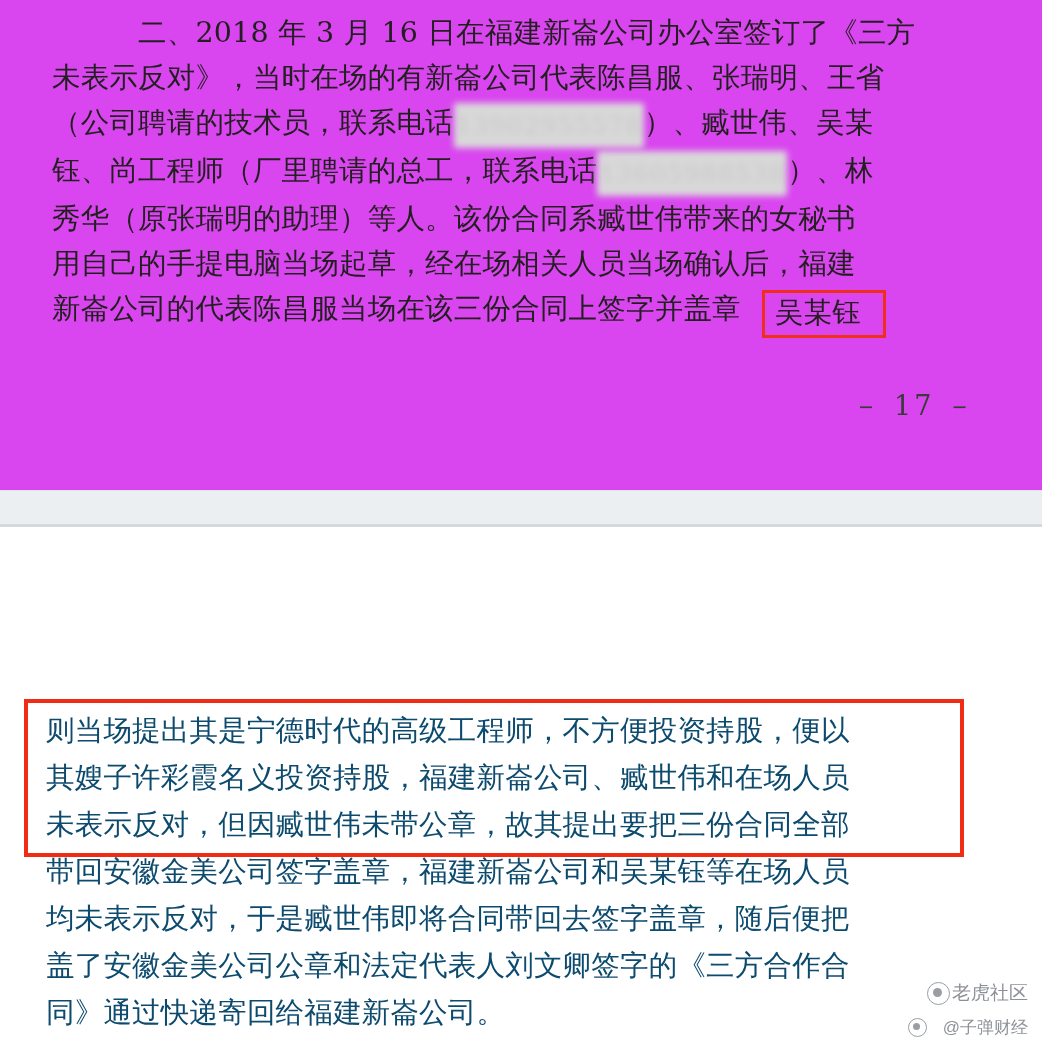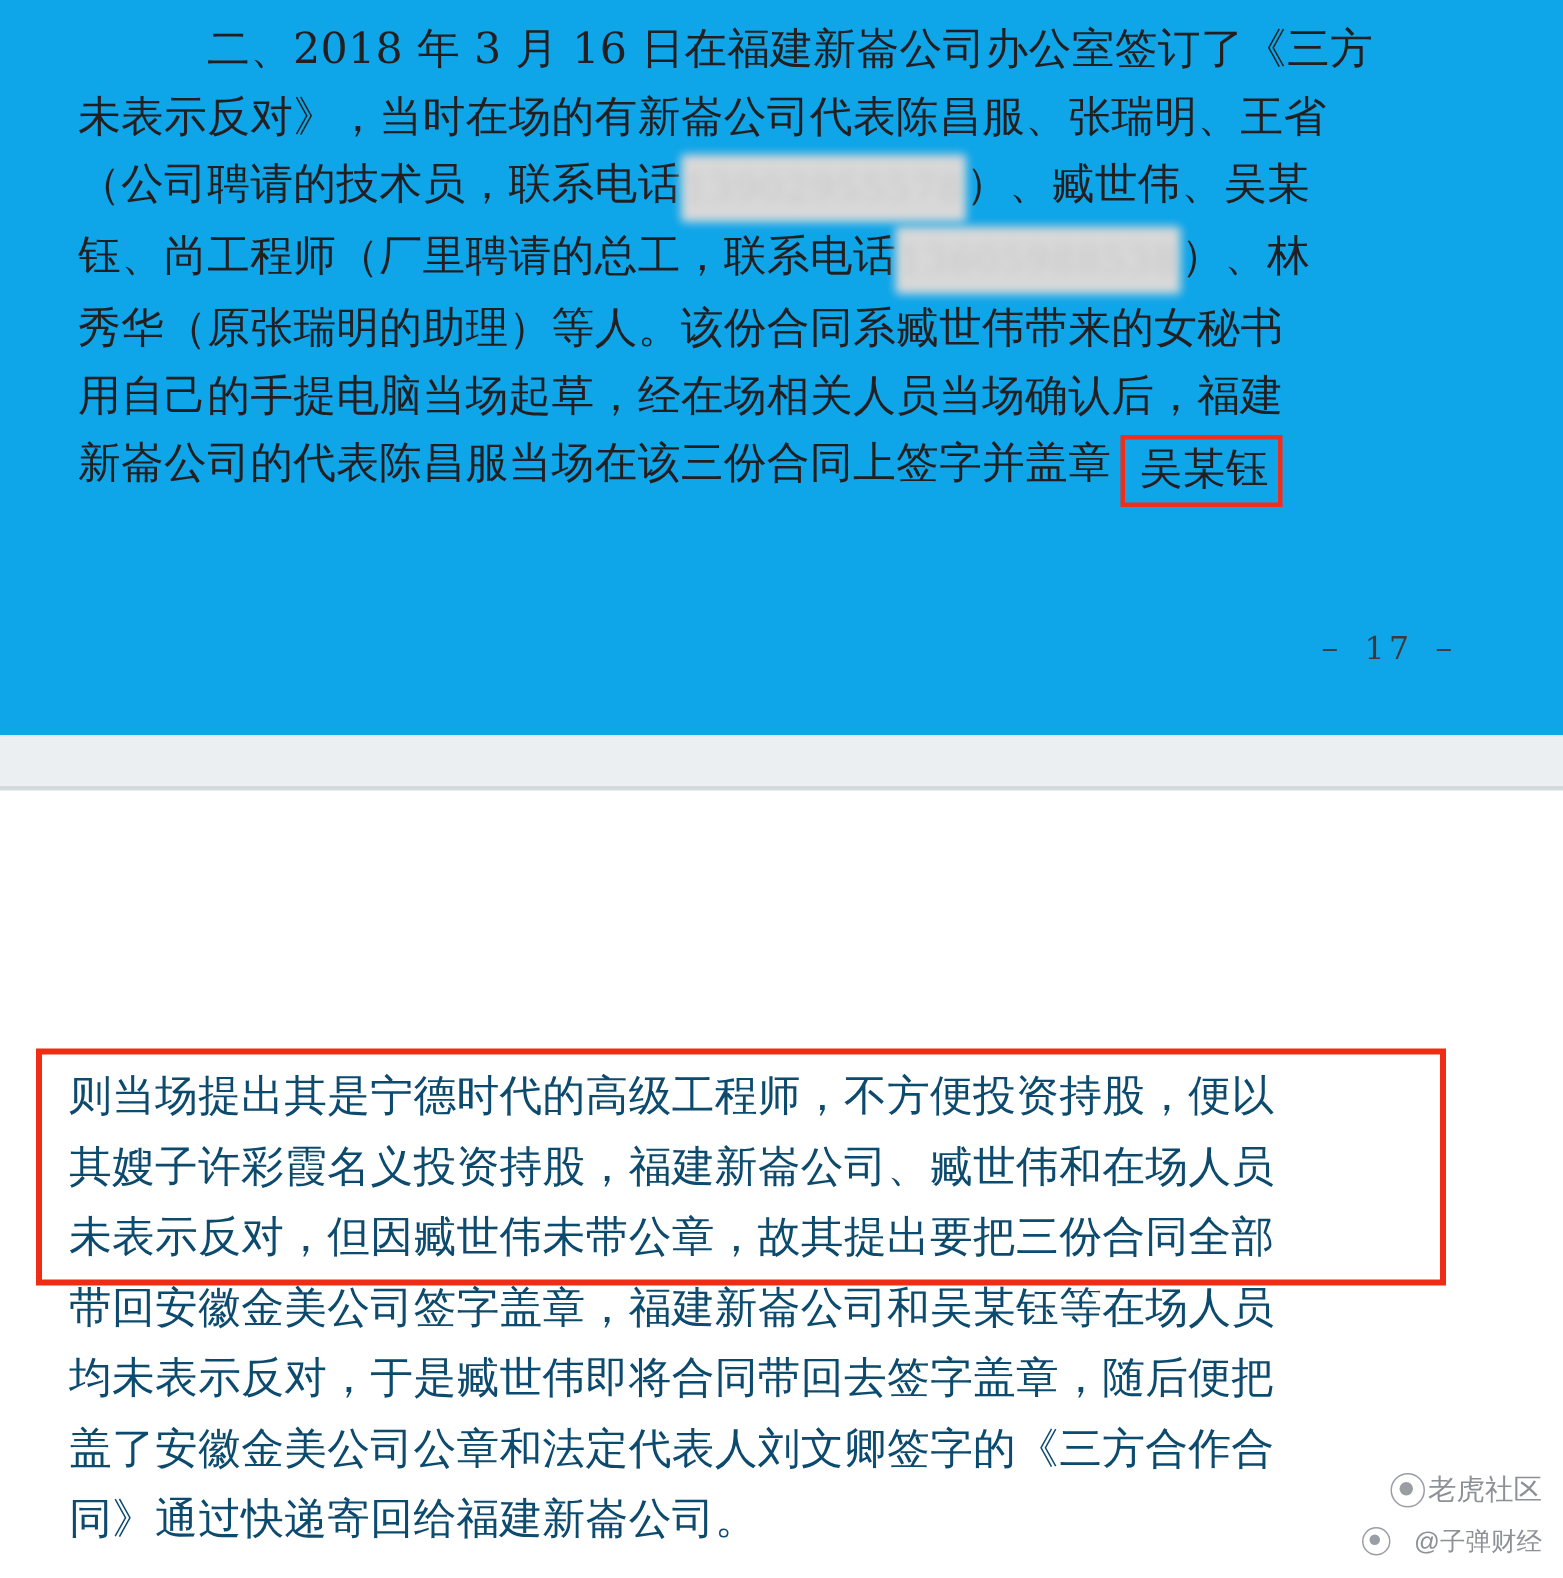--- a/index.html
+++ b/index.html
@@ -24,21 +24,21 @@
     background: #ffffff;
   }
 
   
   .doc-top {
     position: absolute;
     left: 0;
     top: 0;
     width: 1042px;
     height: 490px;
-    background: #0ea5e9;
+    background: #d946ef;
   }
   .para {
     position: absolute;
     left: 52px;
     top: 10px;
     width: 930px;
     font-size: 28.5px;
     line-height: 45px;
     color: #231f20;
     letter-spacing: 0.2px;
@@ -55,34 +55,33 @@
     border-radius: 2px;
     filter: blur(3.1px);
     padding: 0 2px;
     font-size: 25px;
     vertical-align: -2px;
     letter-spacing: 1px;
   }
   .hl-box {
     display: inline-block;
     border: 3px solid #ef2f1b;
-    padding: 2px 6px 4px 10px;
-    margin-left: 6px;
+    padding: 2px 22px 4px 10px;
+    margin-left: 21px;
     line-height: 36px;
     vertical-align: -4px;
   }
 
   .page-number {
     position: absolute;
     right: 66px;
     top: 388px;
-    font-size: 21px;
+    font-size: 27px;
     color: #3a3a3a;
     letter-spacing: 3px;
-    margin-top: 30px;
   }
 
   
   .page-gap {
     position: absolute;
     left: 0;
     top: 490px;
     width: 1042px;
     height: 36px;
     background: #eceff1;

